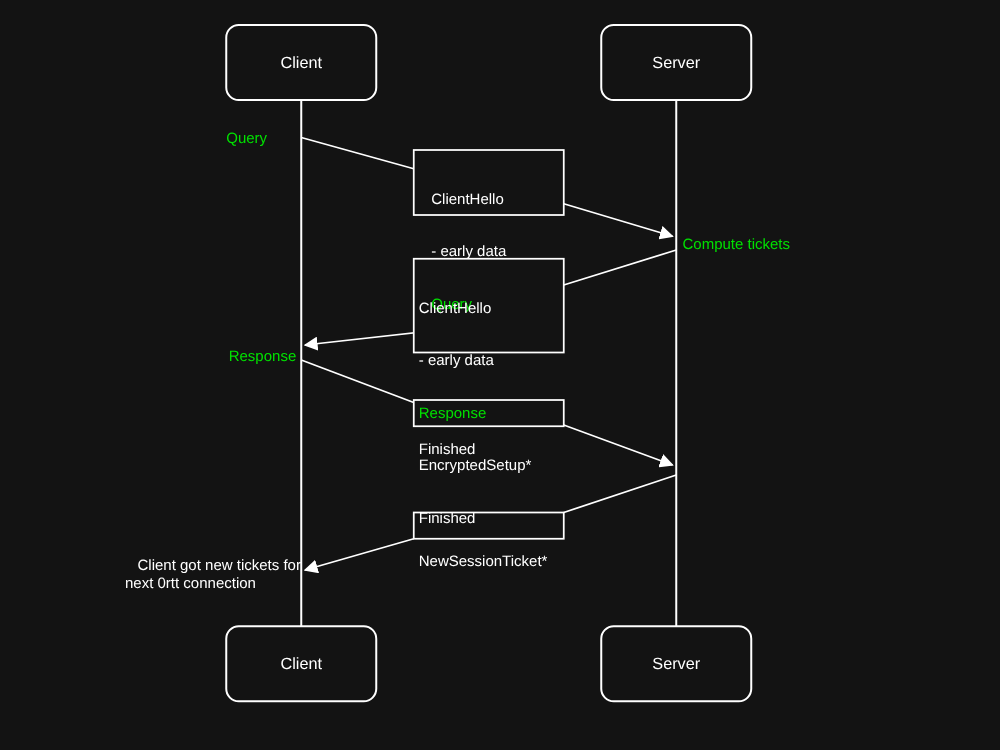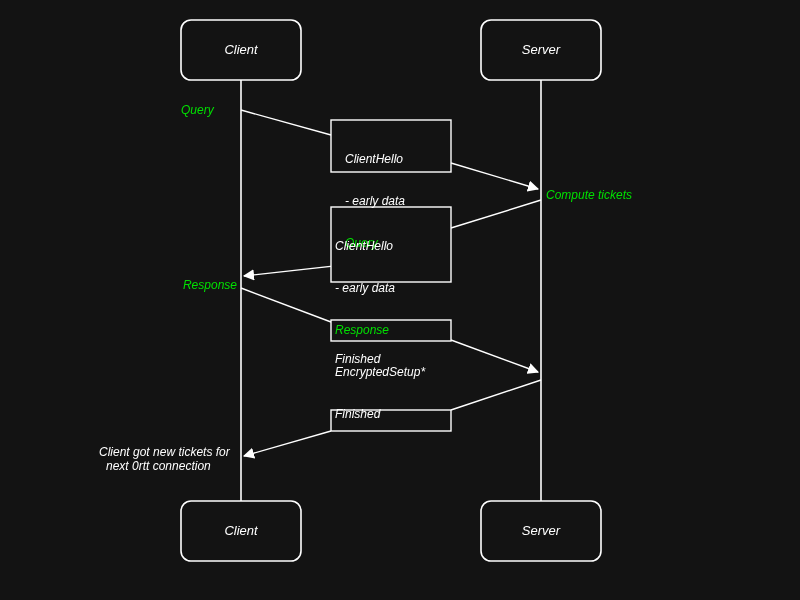--- a/index.html
+++ b/index.html
@@ -10,21 +10,20 @@
   body {
     width: 800px;
     height: 600px;
     overflow: hidden;
     font-family: "Liberation Sans", sans-serif;
   }
   #diagram {
     position: relative;
     width: 656px;
     height: 600px;
-    font-style: italic;
   }
   #diagram svg {
     position: absolute;
     top: 0;
     left: 0;
     width: 800px;
     height: 600px;
   }
   .lbl {
     position: absolute;
@@ -50,20 +49,21 @@
     color: #ffffff;
     display: block;
   }
   .green-label {
     color: #00e000;
     font-size: 12px;
   }
   .white-label {
     color: #ffffff;
     font-size: 12px;
+    margin-left: 11px;
   }
   .right-align {
     text-align: right;
   }
 </style>
 </head>
 <body>
 
 <div id="diagram">
 
@@ -117,24 +117,27 @@
     <span class="white">- early data</span>
     <span class="green">Response</span>
     <span class="white">EncryptedSetup*</span>
     <span class="white">Finished</span>
   </div>
 
   <div class="lbl note-text" style="left:335px; top:324px;">
     <span class="white">Finished</span>
   </div>
 
+  <div class="lbl note-text" style="left:335px; top:414px;">
+    <span class="white">NewSessionTicket*</span>
+  </div>
 
   <div class="lbl green-label" style="left:181px; top:103px;">Query</div>
 
   <div class="lbl green-label" style="left:546px; top:188px;">Compute tickets</div>
 
   <div class="lbl green-label right-align" style="left:137px; top:278px; width:100px;">Response</div>
 
   <div class="lbl white-label" style="left:99px; top:445px;">Client got new tickets for</div>
 
-  <div class="lbl white-label" style="left:106px; top:459px;">next 0rtt connection</div>
+  <div class="lbl white-label" style="left:89px; top:459px;">next 0rtt connection</div>
 
 </div>
 
 </body></html>

